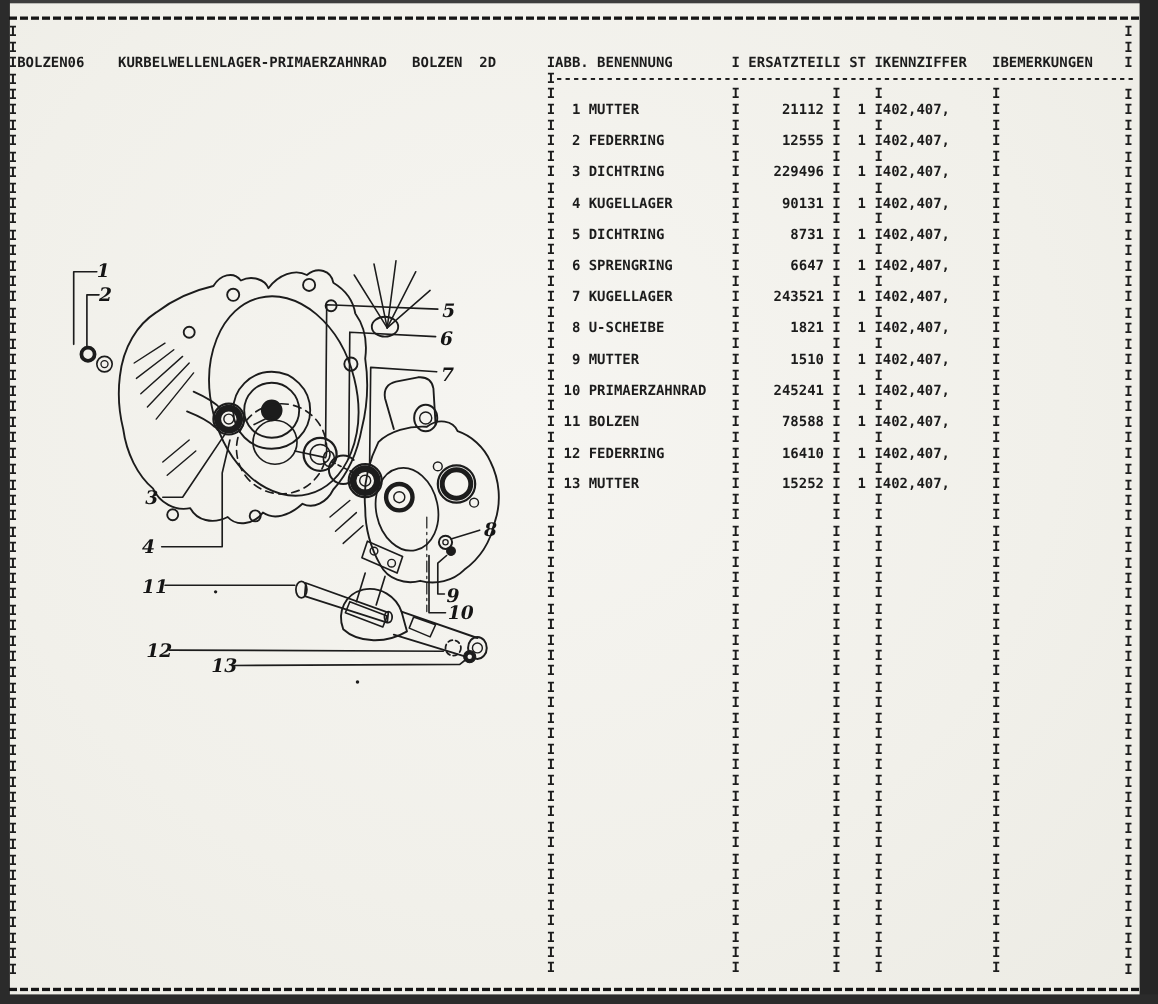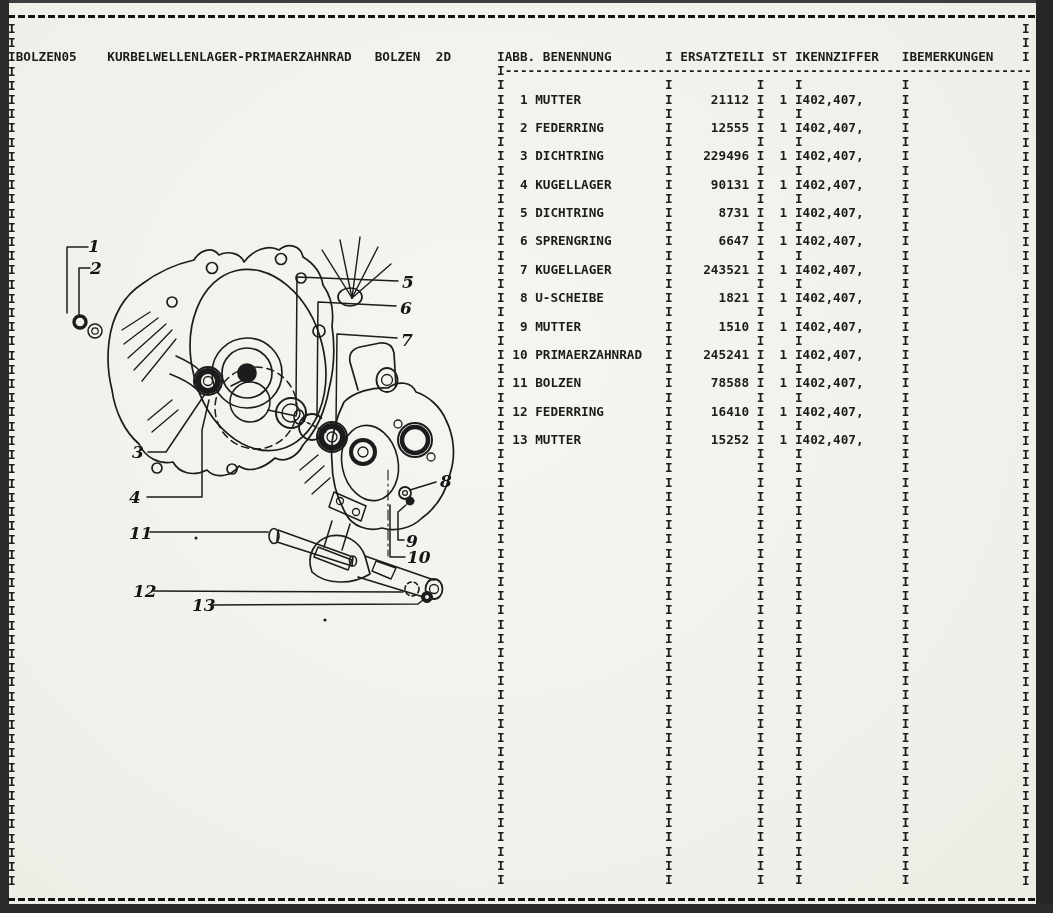--- a/index.html
+++ b/index.html
@@ -182,21 +182,21 @@
 I
 I
 I
 I
 I
 I</pre>
 
   <div class="mono" id="page-header">
     <span style="left:0ch">I</span>
     <span style="left:1ch">BOLZEN</span>
-    <span style="left:7ch">05</span>
+    <span style="left:7ch">06</span>
     <span style="left:13ch">KURBELWELLENLAGER-PRIMAERZAHNRAD</span>
     <span style="left:48ch">BOLZEN</span>
     <span style="left:56ch">2D</span>
   </div>
 
   <div class="mono" id="table"><div class="tline"><span style="left: 0ch;">I</span><span style="left: 1ch;">ABB.</span><span style="left: 6ch;">BENENNUNG</span><span style="left: 22ch;">I</span><span style="left: 24ch;">ERSATZTEIL</span><span style="left: 34ch;">I</span><span style="left: 36ch;">ST</span><span style="left: 39ch;">I</span><span style="left: 40ch;">KENNZIFFER</span><span style="left: 53ch;">I</span><span style="left: 54ch;">BEMERKUNGEN</span></div><div class="tline"><span style="left: 0ch;">I---------------------------------------------------------------------</span></div><div class="tline"><span style="left: 0ch;">I</span><span style="left: 22ch;">I</span><span style="left: 34ch;">I</span><span style="left: 39ch;">I</span><span style="left: 53ch;">I</span></div><div class="tline"><span style="left: 0ch;">I</span><span style="left: 1ch;">  1</span><span style="left: 5ch;">MUTTER</span><span style="left: 22ch;">I</span><span style="left: 23ch;">     21112</span><span style="left: 34ch;">I</span><span style="left: 36ch;"> 1</span><span style="left: 39ch;">I</span><span style="left: 40ch;">402,407,</span><span style="left: 53ch;">I</span><span style="left: 54ch;"></span></div><div class="tline"><span style="left: 0ch;">I</span><span style="left: 22ch;">I</span><span style="left: 34ch;">I</span><span style="left: 39ch;">I</span><span style="left: 53ch;">I</span></div><div class="tline"><span style="left: 0ch;">I</span><span style="left: 1ch;">  2</span><span style="left: 5ch;">FEDERRING</span><span style="left: 22ch;">I</span><span style="left: 23ch;">     12555</span><span style="left: 34ch;">I</span><span style="left: 36ch;"> 1</span><span style="left: 39ch;">I</span><span style="left: 40ch;">402,407,</span><span style="left: 53ch;">I</span><span style="left: 54ch;"></span></div><div class="tline"><span style="left: 0ch;">I</span><span style="left: 22ch;">I</span><span style="left: 34ch;">I</span><span style="left: 39ch;">I</span><span style="left: 53ch;">I</span></div><div class="tline"><span style="left: 0ch;">I</span><span style="left: 1ch;">  3</span><span style="left: 5ch;">DICHTRING</span><span style="left: 22ch;">I</span><span style="left: 23ch;">    229496</span><span style="left: 34ch;">I</span><span style="left: 36ch;"> 1</span><span style="left: 39ch;">I</span><span style="left: 40ch;">402,407,</span><span style="left: 53ch;">I</span><span style="left: 54ch;"></span></div><div class="tline"><span style="left: 0ch;">I</span><span style="left: 22ch;">I</span><span style="left: 34ch;">I</span><span style="left: 39ch;">I</span><span style="left: 53ch;">I</span></div><div class="tline"><span style="left: 0ch;">I</span><span style="left: 1ch;">  4</span><span style="left: 5ch;">KUGELLAGER</span><span style="left: 22ch;">I</span><span style="left: 23ch;">     90131</span><span style="left: 34ch;">I</span><span style="left: 36ch;"> 1</span><span style="left: 39ch;">I</span><span style="left: 40ch;">402,407,</span><span style="left: 53ch;">I</span><span style="left: 54ch;"></span></div><div class="tline"><span style="left: 0ch;">I</span><span style="left: 22ch;">I</span><span style="left: 34ch;">I</span><span style="left: 39ch;">I</span><span style="left: 53ch;">I</span></div><div class="tline"><span style="left: 0ch;">I</span><span style="left: 1ch;">  5</span><span style="left: 5ch;">DICHTRING</span><span style="left: 22ch;">I</span><span style="left: 23ch;">      8731</span><span style="left: 34ch;">I</span><span style="left: 36ch;"> 1</span><span style="left: 39ch;">I</span><span style="left: 40ch;">402,407,</span><span style="left: 53ch;">I</span><span style="left: 54ch;"></span></div><div class="tline"><span style="left: 0ch;">I</span><span style="left: 22ch;">I</span><span style="left: 34ch;">I</span><span style="left: 39ch;">I</span><span style="left: 53ch;">I</span></div><div class="tline"><span style="left: 0ch;">I</span><span style="left: 1ch;">  6</span><span style="left: 5ch;">SPRENGRING</span><span style="left: 22ch;">I</span><span style="left: 23ch;">      6647</span><span style="left: 34ch;">I</span><span style="left: 36ch;"> 1</span><span style="left: 39ch;">I</span><span style="left: 40ch;">402,407,</span><span style="left: 53ch;">I</span><span style="left: 54ch;"></span></div><div class="tline"><span style="left: 0ch;">I</span><span style="left: 22ch;">I</span><span style="left: 34ch;">I</span><span style="left: 39ch;">I</span><span style="left: 53ch;">I</span></div><div class="tline"><span style="left: 0ch;">I</span><span style="left: 1ch;">  7</span><span style="left: 5ch;">KUGELLAGER</span><span style="left: 22ch;">I</span><span style="left: 23ch;">    243521</span><span style="left: 34ch;">I</span><span style="left: 36ch;"> 1</span><span style="left: 39ch;">I</span><span style="left: 40ch;">402,407,</span><span style="left: 53ch;">I</span><span style="left: 54ch;"></span></div><div class="tline"><span style="left: 0ch;">I</span><span style="left: 22ch;">I</span><span style="left: 34ch;">I</span><span style="left: 39ch;">I</span><span style="left: 53ch;">I</span></div><div class="tline"><span style="left: 0ch;">I</span><span style="left: 1ch;">  8</span><span style="left: 5ch;">U-SCHEIBE</span><span style="left: 22ch;">I</span><span style="left: 23ch;">      1821</span><span style="left: 34ch;">I</span><span style="left: 36ch;"> 1</span><span style="left: 39ch;">I</span><span style="left: 40ch;">402,407,</span><span style="left: 53ch;">I</span><span style="left: 54ch;"></span></div><div class="tline"><span style="left: 0ch;">I</span><span style="left: 22ch;">I</span><span style="left: 34ch;">I</span><span style="left: 39ch;">I</span><span style="left: 53ch;">I</span></div><div class="tline"><span style="left: 0ch;">I</span><span style="left: 1ch;">  9</span><span style="left: 5ch;">MUTTER</span><span style="left: 22ch;">I</span><span style="left: 23ch;">      1510</span><span style="left: 34ch;">I</span><span style="left: 36ch;"> 1</span><span style="left: 39ch;">I</span><span style="left: 40ch;">402,407,</span><span style="left: 53ch;">I</span><span style="left: 54ch;"></span></div><div class="tline"><span style="left: 0ch;">I</span><span style="left: 22ch;">I</span><span style="left: 34ch;">I</span><span style="left: 39ch;">I</span><span style="left: 53ch;">I</span></div><div class="tline"><span style="left: 0ch;">I</span><span style="left: 1ch;"> 10</span><span style="left: 5ch;">PRIMAERZAHNRAD</span><span style="left: 22ch;">I</span><span style="left: 23ch;">    245241</span><span style="left: 34ch;">I</span><span style="left: 36ch;"> 1</span><span style="left: 39ch;">I</span><span style="left: 40ch;">402,407,</span><span style="left: 53ch;">I</span><span style="left: 54ch;"></span></div><div class="tline"><span style="left: 0ch;">I</span><span style="left: 22ch;">I</span><span style="left: 34ch;">I</span><span style="left: 39ch;">I</span><span style="left: 53ch;">I</span></div><div class="tline"><span style="left: 0ch;">I</span><span style="left: 1ch;"> 11</span><span style="left: 5ch;">BOLZEN</span><span style="left: 22ch;">I</span><span style="left: 23ch;">     78588</span><span style="left: 34ch;">I</span><span style="left: 36ch;"> 1</span><span style="left: 39ch;">I</span><span style="left: 40ch;">402,407,</span><span style="left: 53ch;">I</span><span style="left: 54ch;"></span></div><div class="tline"><span style="left: 0ch;">I</span><span style="left: 22ch;">I</span><span style="left: 34ch;">I</span><span style="left: 39ch;">I</span><span style="left: 53ch;">I</span></div><div class="tline"><span style="left: 0ch;">I</span><span style="left: 1ch;"> 12</span><span style="left: 5ch;">FEDERRING</span><span style="left: 22ch;">I</span><span style="left: 23ch;">     16410</span><span style="left: 34ch;">I</span><span style="left: 36ch;"> 1</span><span style="left: 39ch;">I</span><span style="left: 40ch;">402,407,</span><span style="left: 53ch;">I</span><span style="left: 54ch;"></span></div><div class="tline"><span style="left: 0ch;">I</span><span style="left: 22ch;">I</span><span style="left: 34ch;">I</span><span style="left: 39ch;">I</span><span style="left: 53ch;">I</span></div><div class="tline"><span style="left: 0ch;">I</span><span style="left: 1ch;"> 13</span><span style="left: 5ch;">MUTTER</span><span style="left: 22ch;">I</span><span style="left: 23ch;">     15252</span><span style="left: 34ch;">I</span><span style="left: 36ch;"> 1</span><span style="left: 39ch;">I</span><span style="left: 40ch;">402,407,</span><span style="left: 53ch;">I</span><span style="left: 54ch;"></span></div><div class="tline"><span style="left: 0ch;">I</span><span style="left: 22ch;">I</span><span style="left: 34ch;">I</span><span style="left: 39ch;">I</span><span style="left: 53ch;">I</span></div><div class="tline"><span style="left: 0ch;">I</span><span style="left: 22ch;">I</span><span style="left: 34ch;">I</span><span style="left: 39ch;">I</span><span style="left: 53ch;">I</span></div><div class="tline"><span style="left: 0ch;">I</span><span style="left: 22ch;">I</span><span style="left: 34ch;">I</span><span style="left: 39ch;">I</span><span style="left: 53ch;">I</span></div><div class="tline"><span style="left: 0ch;">I</span><span style="left: 22ch;">I</span><span style="left: 34ch;">I</span><span style="left: 39ch;">I</span><span style="left: 53ch;">I</span></div><div class="tline"><span style="left: 0ch;">I</span><span style="left: 22ch;">I</span><span style="left: 34ch;">I</span><span style="left: 39ch;">I</span><span style="left: 53ch;">I</span></div><div class="tline"><span style="left: 0ch;">I</span><span style="left: 22ch;">I</span><span style="left: 34ch;">I</span><span style="left: 39ch;">I</span><span style="left: 53ch;">I</span></div><div class="tline"><span style="left: 0ch;">I</span><span style="left: 22ch;">I</span><span style="left: 34ch;">I</span><span style="left: 39ch;">I</span><span style="left: 53ch;">I</span></div><div class="tline"><span style="left: 0ch;">I</span><span style="left: 22ch;">I</span><span style="left: 34ch;">I</span><span style="left: 39ch;">I</span><span style="left: 53ch;">I</span></div><div class="tline"><span style="left: 0ch;">I</span><span style="left: 22ch;">I</span><span style="left: 34ch;">I</span><span style="left: 39ch;">I</span><span style="left: 53ch;">I</span></div><div class="tline"><span style="left: 0ch;">I</span><span style="left: 22ch;">I</span><span style="left: 34ch;">I</span><span style="left: 39ch;">I</span><span style="left: 53ch;">I</span></div><div class="tline"><span style="left: 0ch;">I</span><span style="left: 22ch;">I</span><span style="left: 34ch;">I</span><span style="left: 39ch;">I</span><span style="left: 53ch;">I</span></div><div class="tline"><span style="left: 0ch;">I</span><span style="left: 22ch;">I</span><span style="left: 34ch;">I</span><span style="left: 39ch;">I</span><span style="left: 53ch;">I</span></div><div class="tline"><span style="left: 0ch;">I</span><span style="left: 22ch;">I</span><span style="left: 34ch;">I</span><span style="left: 39ch;">I</span><span style="left: 53ch;">I</span></div><div class="tline"><span style="left: 0ch;">I</span><span style="left: 22ch;">I</span><span style="left: 34ch;">I</span><span style="left: 39ch;">I</span><span style="left: 53ch;">I</span></div><div class="tline"><span style="left: 0ch;">I</span><span style="left: 22ch;">I</span><span style="left: 34ch;">I</span><span style="left: 39ch;">I</span><span style="left: 53ch;">I</span></div><div class="tline"><span style="left: 0ch;">I</span><span style="left: 22ch;">I</span><span style="left: 34ch;">I</span><span style="left: 39ch;">I</span><span style="left: 53ch;">I</span></div><div class="tline"><span style="left: 0ch;">I</span><span style="left: 22ch;">I</span><span style="left: 34ch;">I</span><span style="left: 39ch;">I</span><span style="left: 53ch;">I</span></div><div class="tline"><span style="left: 0ch;">I</span><span style="left: 22ch;">I</span><span style="left: 34ch;">I</span><span style="left: 39ch;">I</span><span style="left: 53ch;">I</span></div><div class="tline"><span style="left: 0ch;">I</span><span style="left: 22ch;">I</span><span style="left: 34ch;">I</span><span style="left: 39ch;">I</span><span style="left: 53ch;">I</span></div><div class="tline"><span style="left: 0ch;">I</span><span style="left: 22ch;">I</span><span style="left: 34ch;">I</span><span style="left: 39ch;">I</span><span style="left: 53ch;">I</span></div><div class="tline"><span style="left: 0ch;">I</span><span style="left: 22ch;">I</span><span style="left: 34ch;">I</span><span style="left: 39ch;">I</span><span style="left: 53ch;">I</span></div><div class="tline"><span style="left: 0ch;">I</span><span style="left: 22ch;">I</span><span style="left: 34ch;">I</span><span style="left: 39ch;">I</span><span style="left: 53ch;">I</span></div><div class="tline"><span style="left: 0ch;">I</span><span style="left: 22ch;">I</span><span style="left: 34ch;">I</span><span style="left: 39ch;">I</span><span style="left: 53ch;">I</span></div><div class="tline"><span style="left: 0ch;">I</span><span style="left: 22ch;">I</span><span style="left: 34ch;">I</span><span style="left: 39ch;">I</span><span style="left: 53ch;">I</span></div><div class="tline"><span style="left: 0ch;">I</span><span style="left: 22ch;">I</span><span style="left: 34ch;">I</span><span style="left: 39ch;">I</span><span style="left: 53ch;">I</span></div><div class="tline"><span style="left: 0ch;">I</span><span style="left: 22ch;">I</span><span style="left: 34ch;">I</span><span style="left: 39ch;">I</span><span style="left: 53ch;">I</span></div><div class="tline"><span style="left: 0ch;">I</span><span style="left: 22ch;">I</span><span style="left: 34ch;">I</span><span style="left: 39ch;">I</span><span style="left: 53ch;">I</span></div><div class="tline"><span style="left: 0ch;">I</span><span style="left: 22ch;">I</span><span style="left: 34ch;">I</span><span style="left: 39ch;">I</span><span style="left: 53ch;">I</span></div><div class="tline"><span style="left: 0ch;">I</span><span style="left: 22ch;">I</span><span style="left: 34ch;">I</span><span style="left: 39ch;">I</span><span style="left: 53ch;">I</span></div><div class="tline"><span style="left: 0ch;">I</span><span style="left: 22ch;">I</span><span style="left: 34ch;">I</span><span style="left: 39ch;">I</span><span style="left: 53ch;">I</span></div><div class="tline"><span style="left: 0ch;">I</span><span style="left: 22ch;">I</span><span style="left: 34ch;">I</span><span style="left: 39ch;">I</span><span style="left: 53ch;">I</span></div></div>
 
   <svg id="diagram" viewBox="0 0 1053 913" xmlns="http://www.w3.org/2000/svg">
 
     <g class="ln" stroke-width="1.7">

